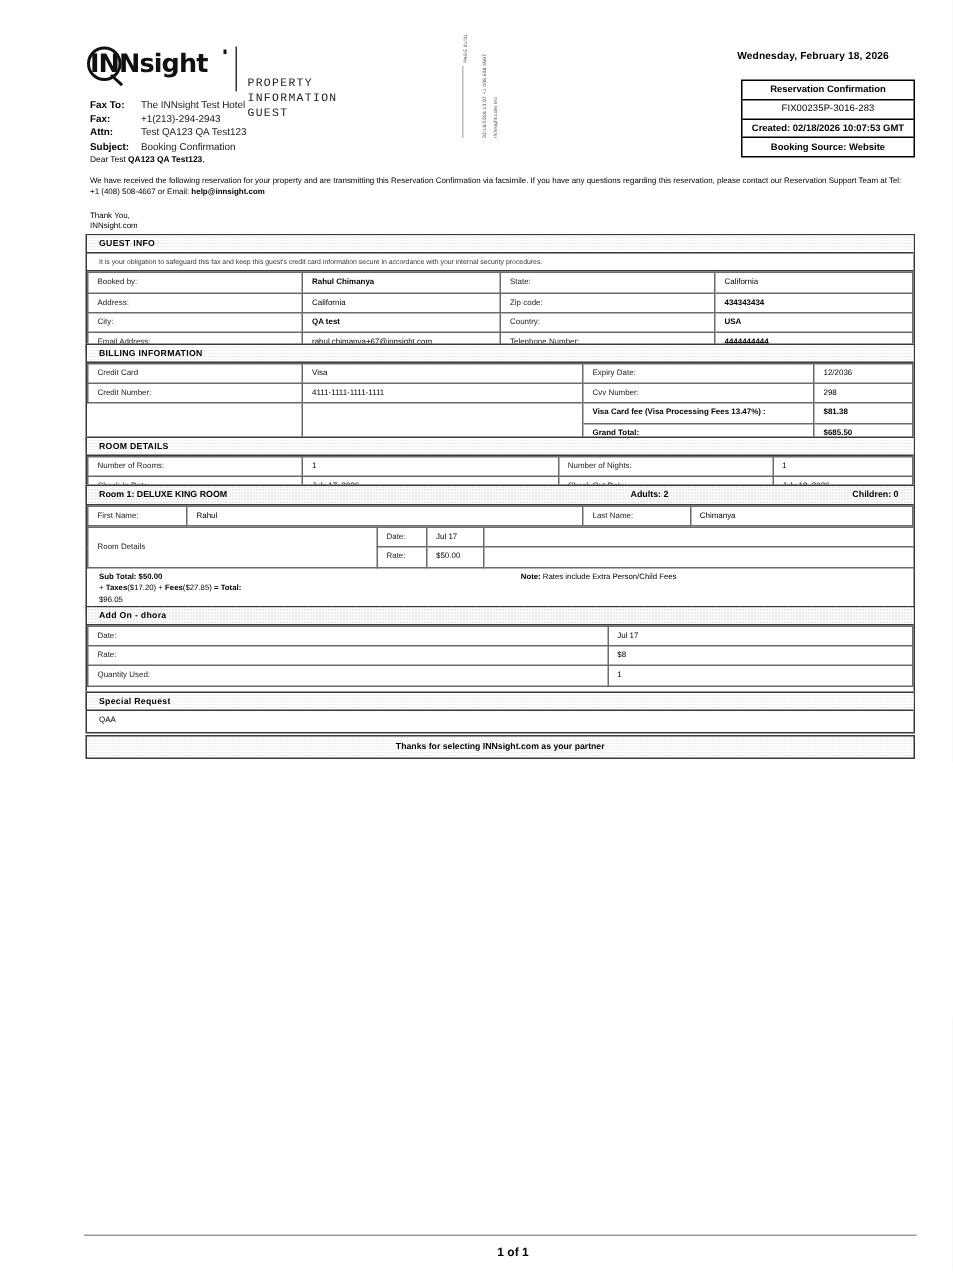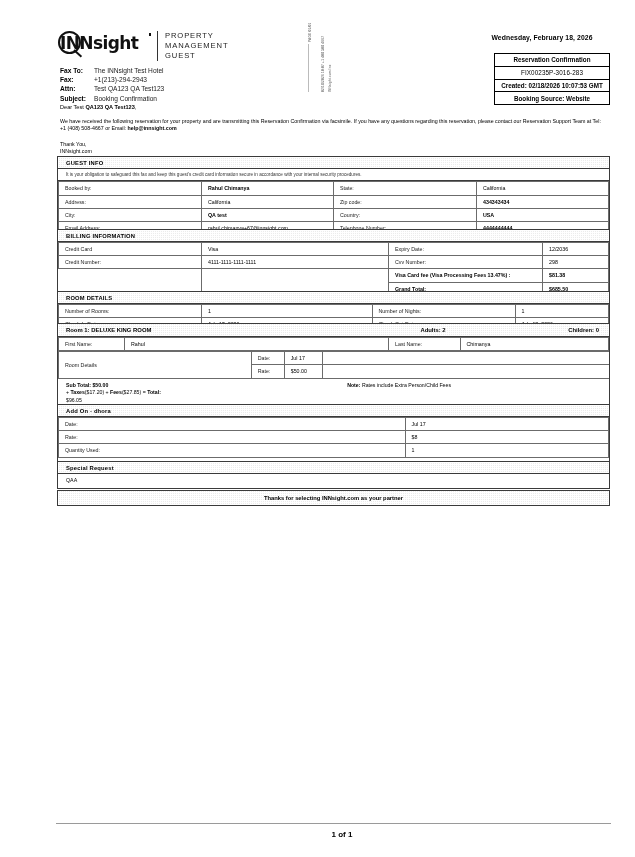--- a/index.html
+++ b/index.html
@@ -32,21 +32,21 @@
     width:23px; height:23px; border:2.1px solid #111; border-radius:50%;
   }
   .logo-tail {
     position:absolute; left:14px; top:19px; width:10px; height:2px;
     background:#111; transform:rotate(42deg); transform-origin:left center;
   }
   .logo-dot { position:absolute; right:-3px; top:3px; width:2.5px; height:2.5px; background:#111; }
   .logo-div { width:1px; background:#333; margin:1px 7px 0 9px; height:30px; }
   .logo-sub {
     font-size:7.6px; line-height:10px; letter-spacing:0.9px;
-    color:#222; padding-top:1px; font-family:Liberation Sans, sans-serif;
+    color:#222; padding-top:1px; font-family:Liberation Mono, monospace;margin-top:20px;
   }
 
   .faxmeta { position:absolute; left:4px; top:44px; font-size:6.6px; line-height:9.2px; }
   .faxmeta .row { display:flex; }
   .faxmeta .k { width:34px; font-weight:bold; }
   .faxmeta .v { color:#222; }
 
   
   .vstrip { position:absolute; left:252px; top:20px; width:34px; height:52px; }
   .vstrip span {
@@ -148,21 +148,21 @@
       <div class="logo-wrap">
         <div class="logo-mark">
           <span class="logo-circ"></span>
           <span class="logo-tail"></span>
           <span class="logo-text">INNsight</span>
           <span class="logo-dot"></span>
         </div>
         <div class="logo-div"></div>
         <div class="logo-sub">
           <div>PROPERTY</div>
-          <div>MANAGEMENT</div>
+          <div>INFORMATION</div>
           <div>GUEST</div>
         </div>
       </div>
 
       <div class="faxmeta">
         <div class="row">
           <span class="k">Fax To:</span>
           <span class="v">The INNsight Test Hotel</span>
         </div>
         <div class="row">

